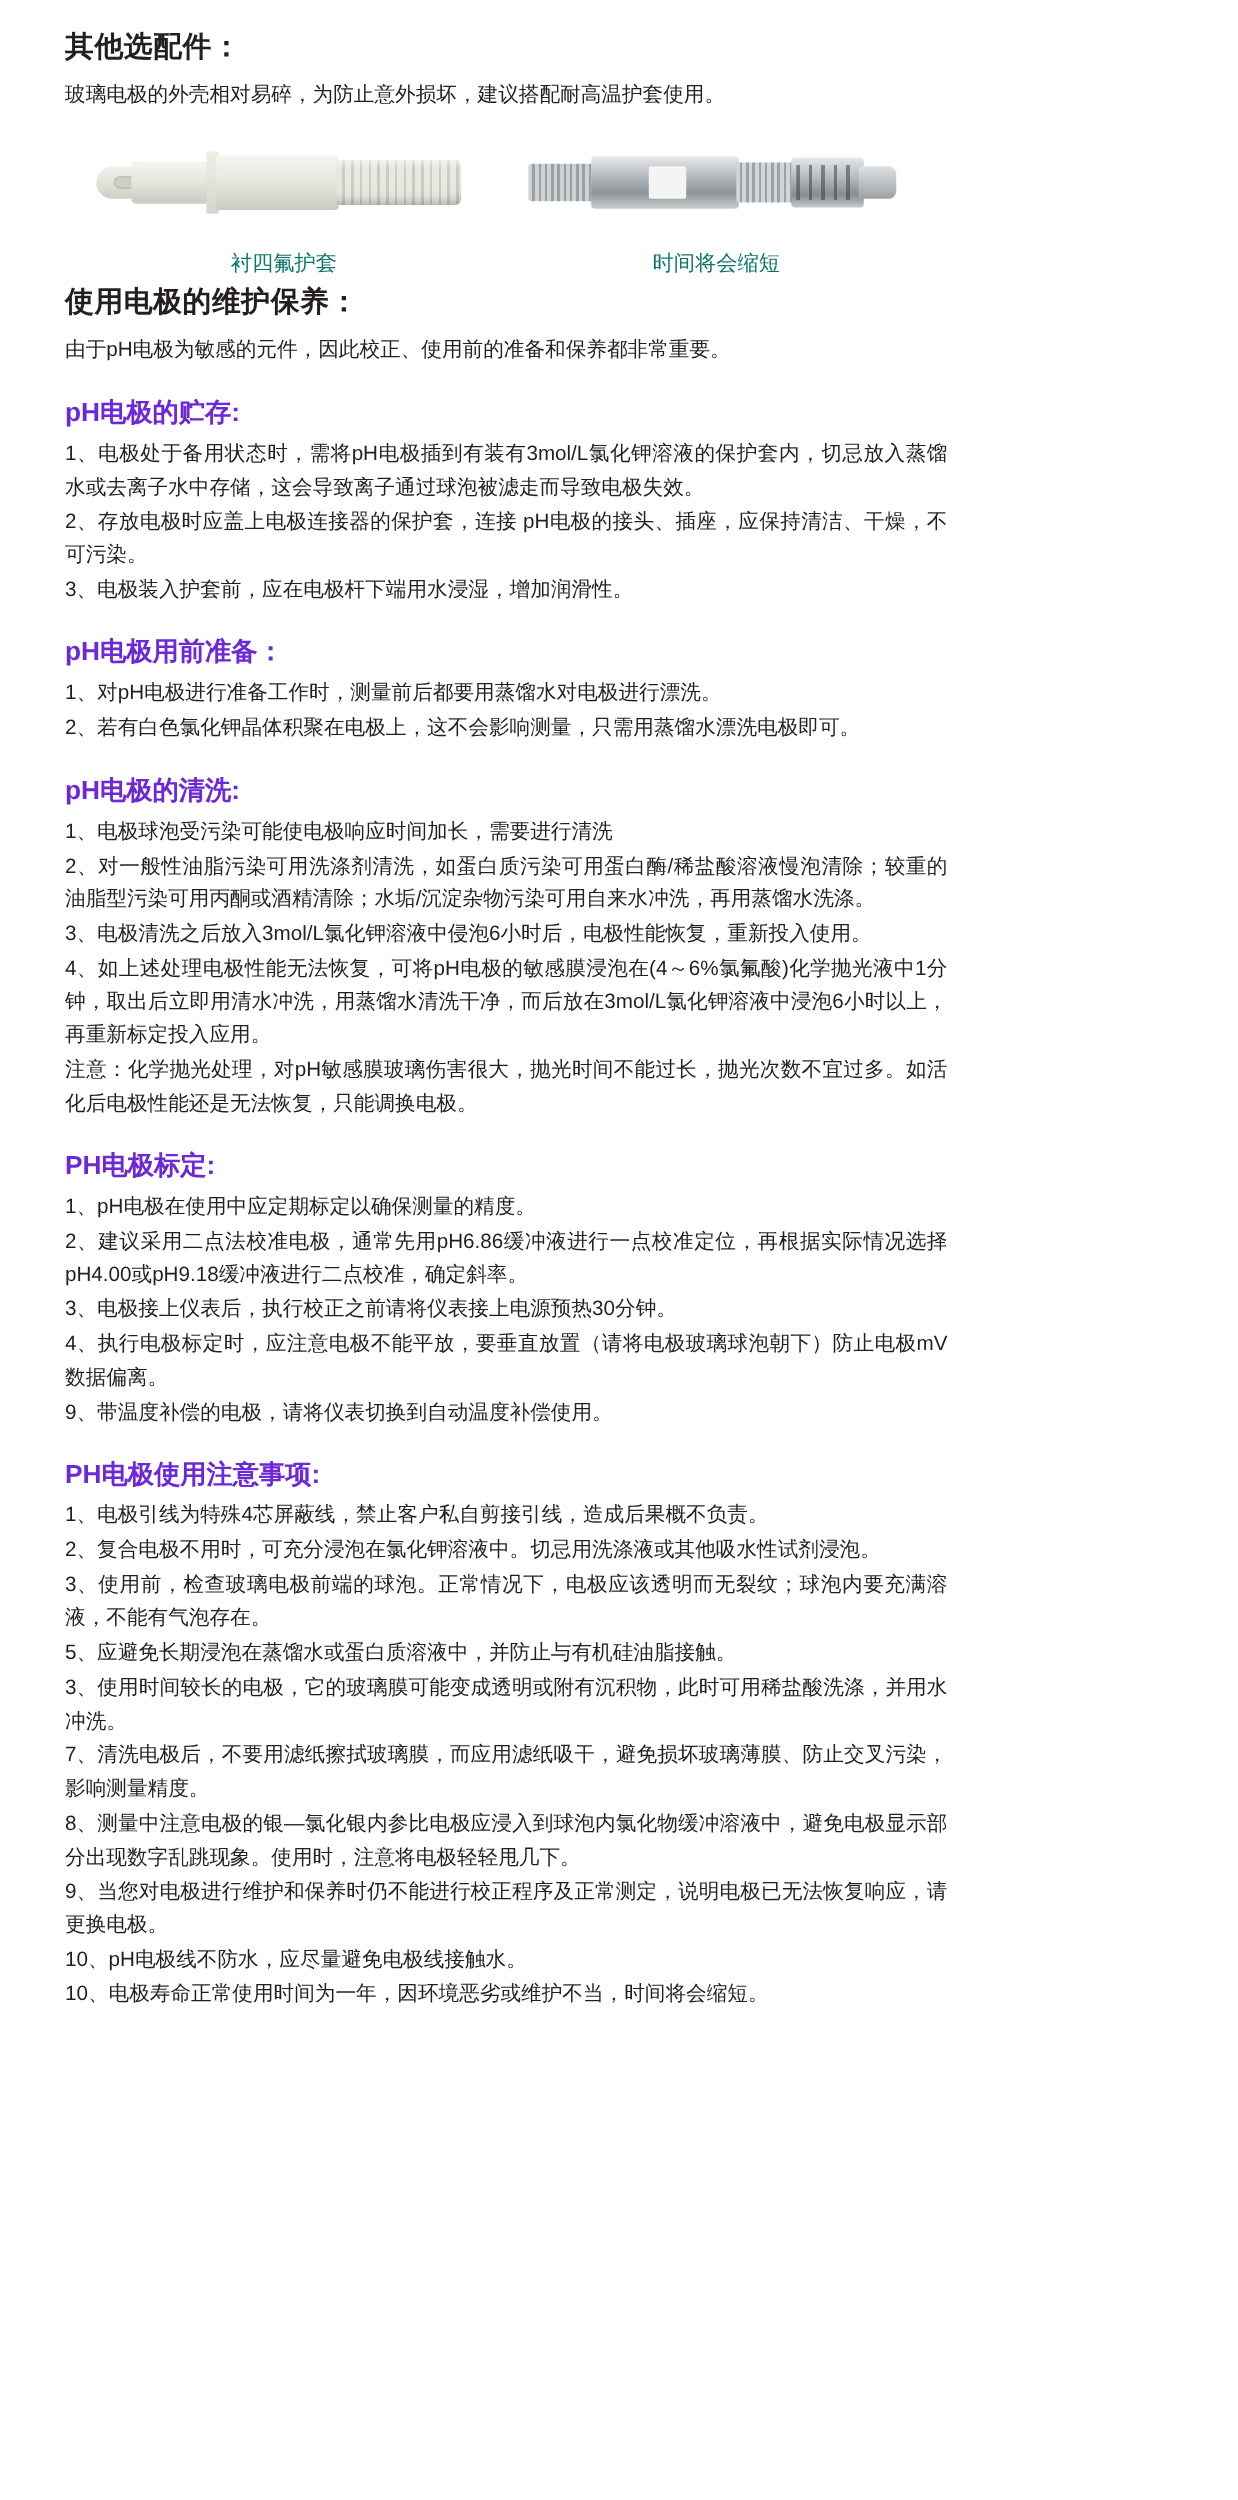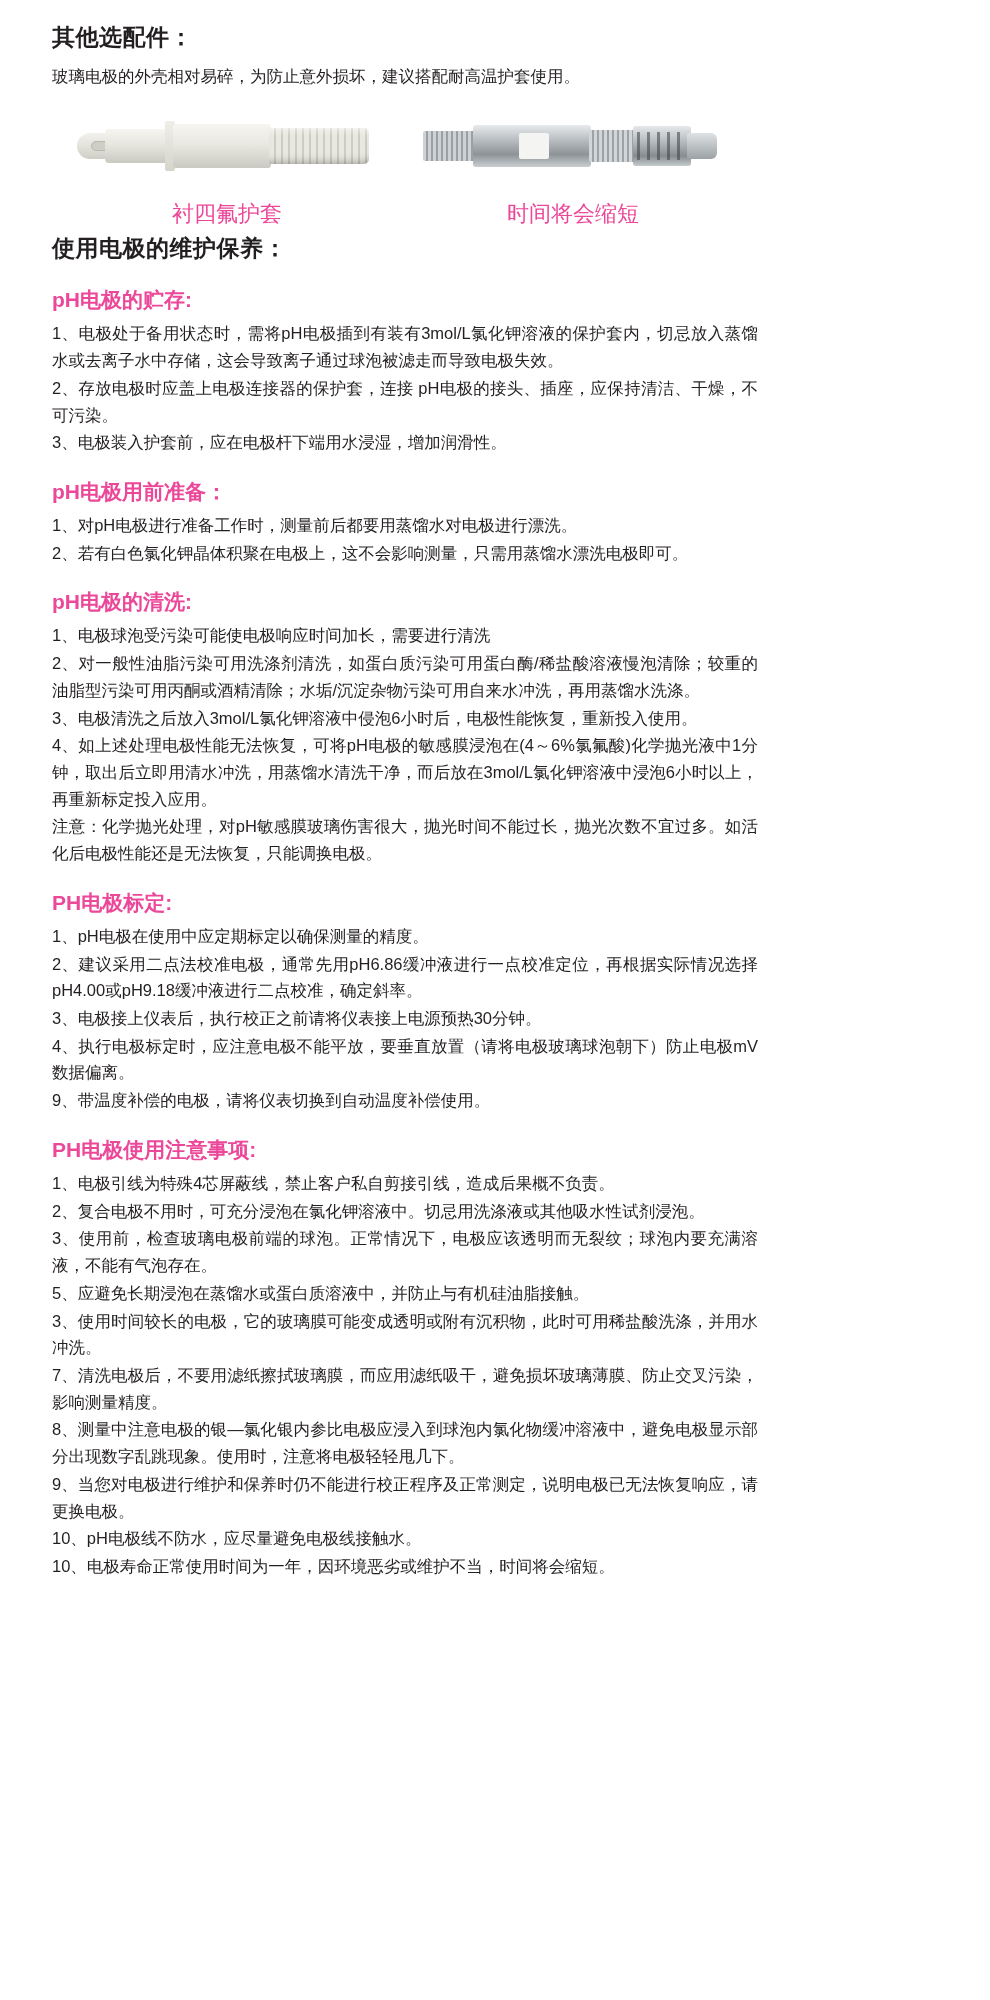--- a/index.html
+++ b/index.html
@@ -25,21 +25,21 @@
     font-size: 23px;
     font-weight: bold;
     letter-spacing: 0.5px;
     margin: 4px 0 10px 0;
     color: #231f20;
   }
   .h2 {
     font-size: 21px;
     font-weight: bold;
     margin: 22px 0 6px 0;
-    color: #ec4899;
+    color: #6d28d9;
   }
   .lead {
     font-size: 16.5px;
     line-height: 1.6;
     margin: 0 0 4px 0;
   }
   .list {
     margin: 2px 0 0 0;
   }
   .item {
@@ -57,23 +57,23 @@
     margin: 18px 0 0 0;
     padding: 0 20px 0 10px;
   }
   .acc {
     width: 330px;
     display: flex;
     flex-direction: column;
     align-items: center;
   }
   .acc-caption {
-    font-size: 22px;
+    font-size: 17px;
     margin-top: 14px;
-    color: #ec4899;
+    color: #0f766e;
   }
   .acc-img {
     height: 78px;
     width: 300px;
     position: relative;
   }
   
   .ptfe {
     position: absolute;
     left: 0;
@@ -224,20 +224,21 @@
           <div class="cap"></div>
           <div class="slots"></div>
           <div class="end"></div>
         </div>
       </div>
       <div class="acc-caption">时间将会缩短</div>
     </div>
   </div>
 
   <h2 class="h1 tight">使用电极的维护保养：</h2>
+  <p class="lead">由于pH电极为敏感的元件，因此校正、使用前的准备和保养都非常重要。</p>
 
   <h3 class="h2">pH电极的贮存:</h3>
   <div class="list">
     <p class="item">1、电极处于备用状态时，需将pH电极插到有装有3mol/L氯化钾溶液的保护套内，切忌放入蒸馏水或去离子水中存储，这会导致离子通过球泡被滤走而导致电极失效。</p>
     <p class="item">2、存放电极时应盖上电极连接器的保护套，连接 pH电极的接头、插座，应保持清洁、干燥，不可污染。</p>
     <p class="item">3、电极装入护套前，应在电极杆下端用水浸湿，增加润滑性。</p>
   </div>
 
   <h3 class="h2">pH电极用前准备：</h3>
   <div class="list">

